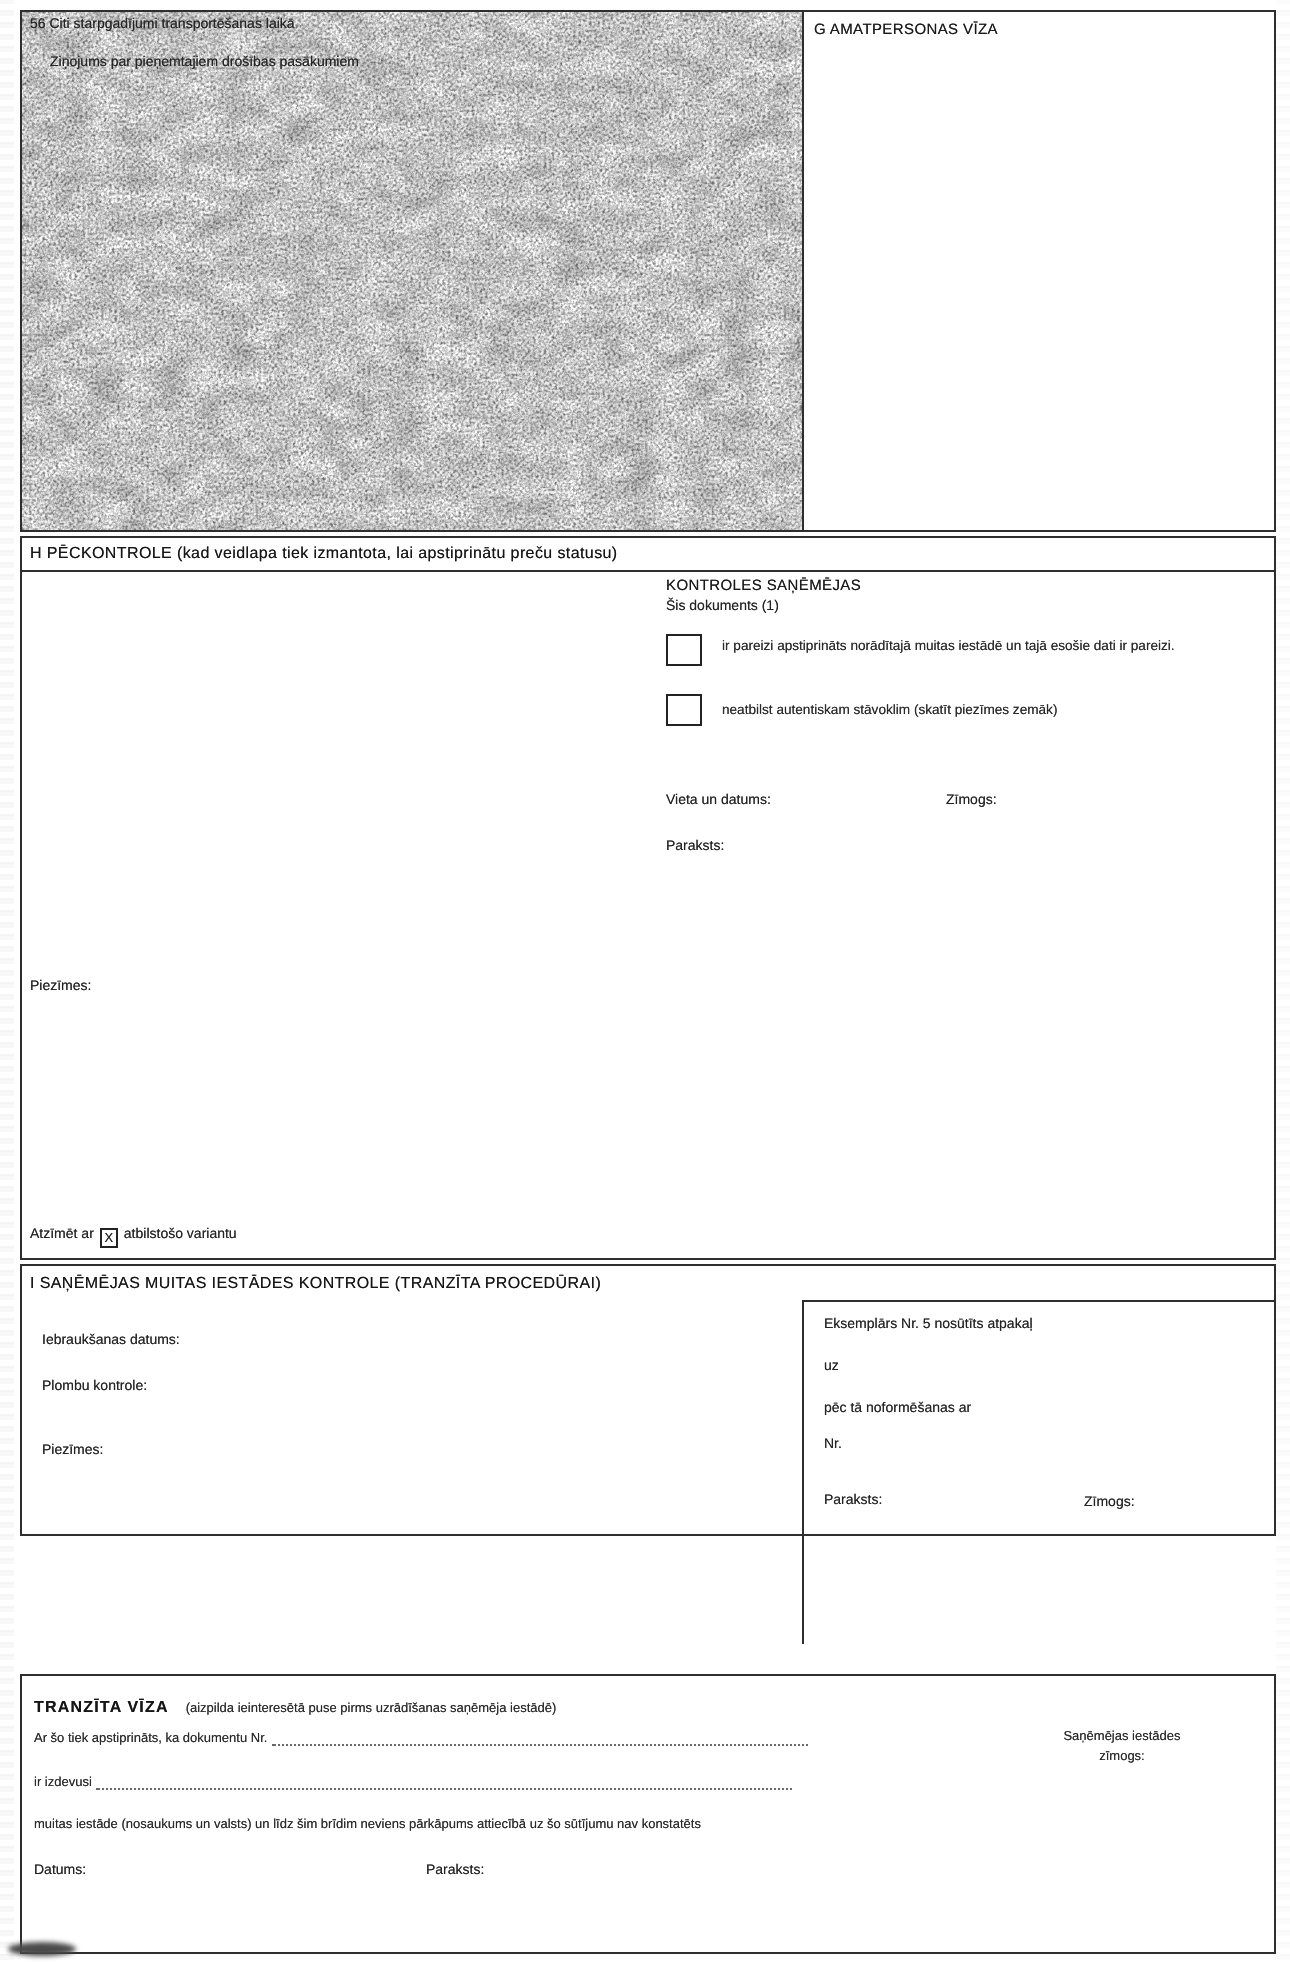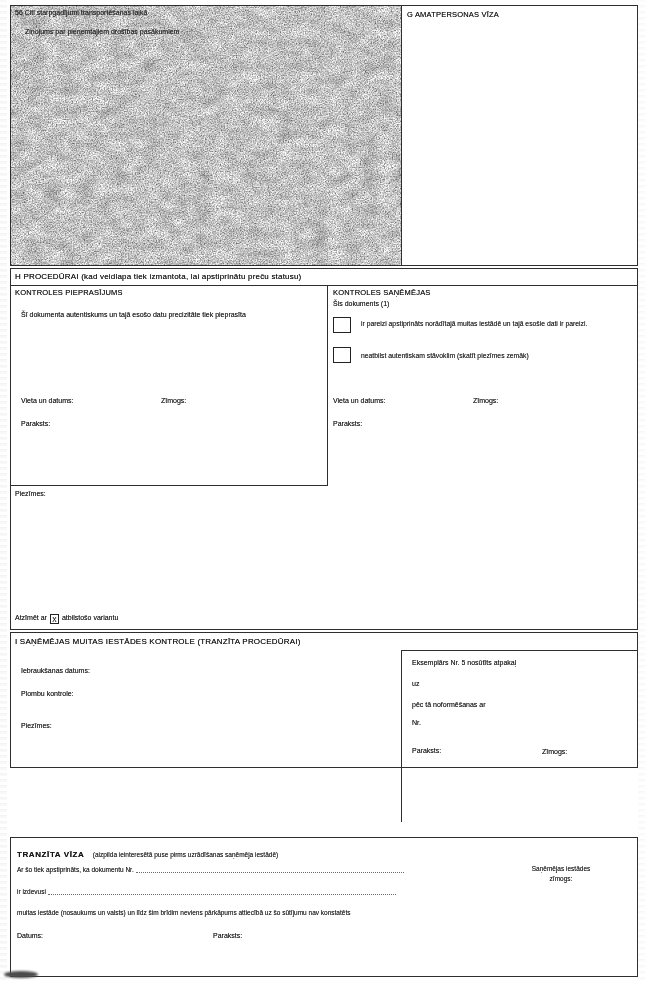--- a/index.html
+++ b/index.html
@@ -58,30 +58,23 @@
   <svg width="82" height="23" preserveAspectRatio="none" aria-hidden="true">
     <rect width="82" height="23" filter="url(#grainFine)" opacity="0.45"></rect>
   </svg>
 </div>
 
 <div class="box" style="left:401px;top:5px;width:237px;height:261px;">
   <div class="abs sub" style="left:5px;top:4px;">G AMATPERSONAS VĪZA</div>
 </div>
 
 <div class="box" style="left:10px;top:268px;width:628px;height:362px;">
-  <div class="abs hdr" style="left:4px;top:3px;">H PROCEDŪRAI (kad veidlapa tiek izmantota, lai apstiprinātu preču statusu)</div>
+  <div class="abs hdr" style="left:4px;top:3px;">H PĒCKONTROLE (kad veidlapa tiek izmantota, lai apstiprinātu preču statusu)</div>
   <div class="hline" style="left:0;top:16px;width:626px;"></div>
 
-  <div style="position:absolute;left:0;top:16px;width:317px;height:201px;border-right:1px solid #2e2e2e;border-bottom:1px solid #2e2e2e;">
-    <div class="abs sub" style="left:4px;top:3px;">KONTROLES PIEPRASĪJUMS</div>
-    <div class="abs lbl wrap" style="left:10px;top:26px;width:295px;white-space:normal;">Šī dokumenta autentiskums un tajā esošo datu precizitāte tiek pieprasīta</div>
-    <div class="abs lbl" style="left:10px;top:112px;">Vieta un datums:</div>
-    <div class="abs lbl" style="left:150px;top:112px;">Zīmogs:</div>
-    <div class="abs lbl" style="left:10px;top:135px;">Paraksts:</div>
-  </div>
 
   <div class="abs sub" style="left:322px;top:19px;">KONTROLES SAŅĒMĒJAS</div>
   <div class="abs lbl" style="left:322px;top:31px;">Šis dokuments (1)</div>
 
   <div class="cbx" style="left:322px;top:48px;"></div>
   <div class="abs sm wrap" style="left:350px;top:51px;width:272px;white-space:normal;">ir pareizi apstiprināts norādītajā muitas iestādē un tajā esošie dati ir pareizi.</div>
 
   <div class="cbx" style="left:322px;top:78px;"></div>
   <div class="abs sm wrap" style="left:350px;top:83px;width:272px;white-space:normal;">neatbilst autentiskam stāvoklim (skatīt piezīmes zemāk)</div>
 

